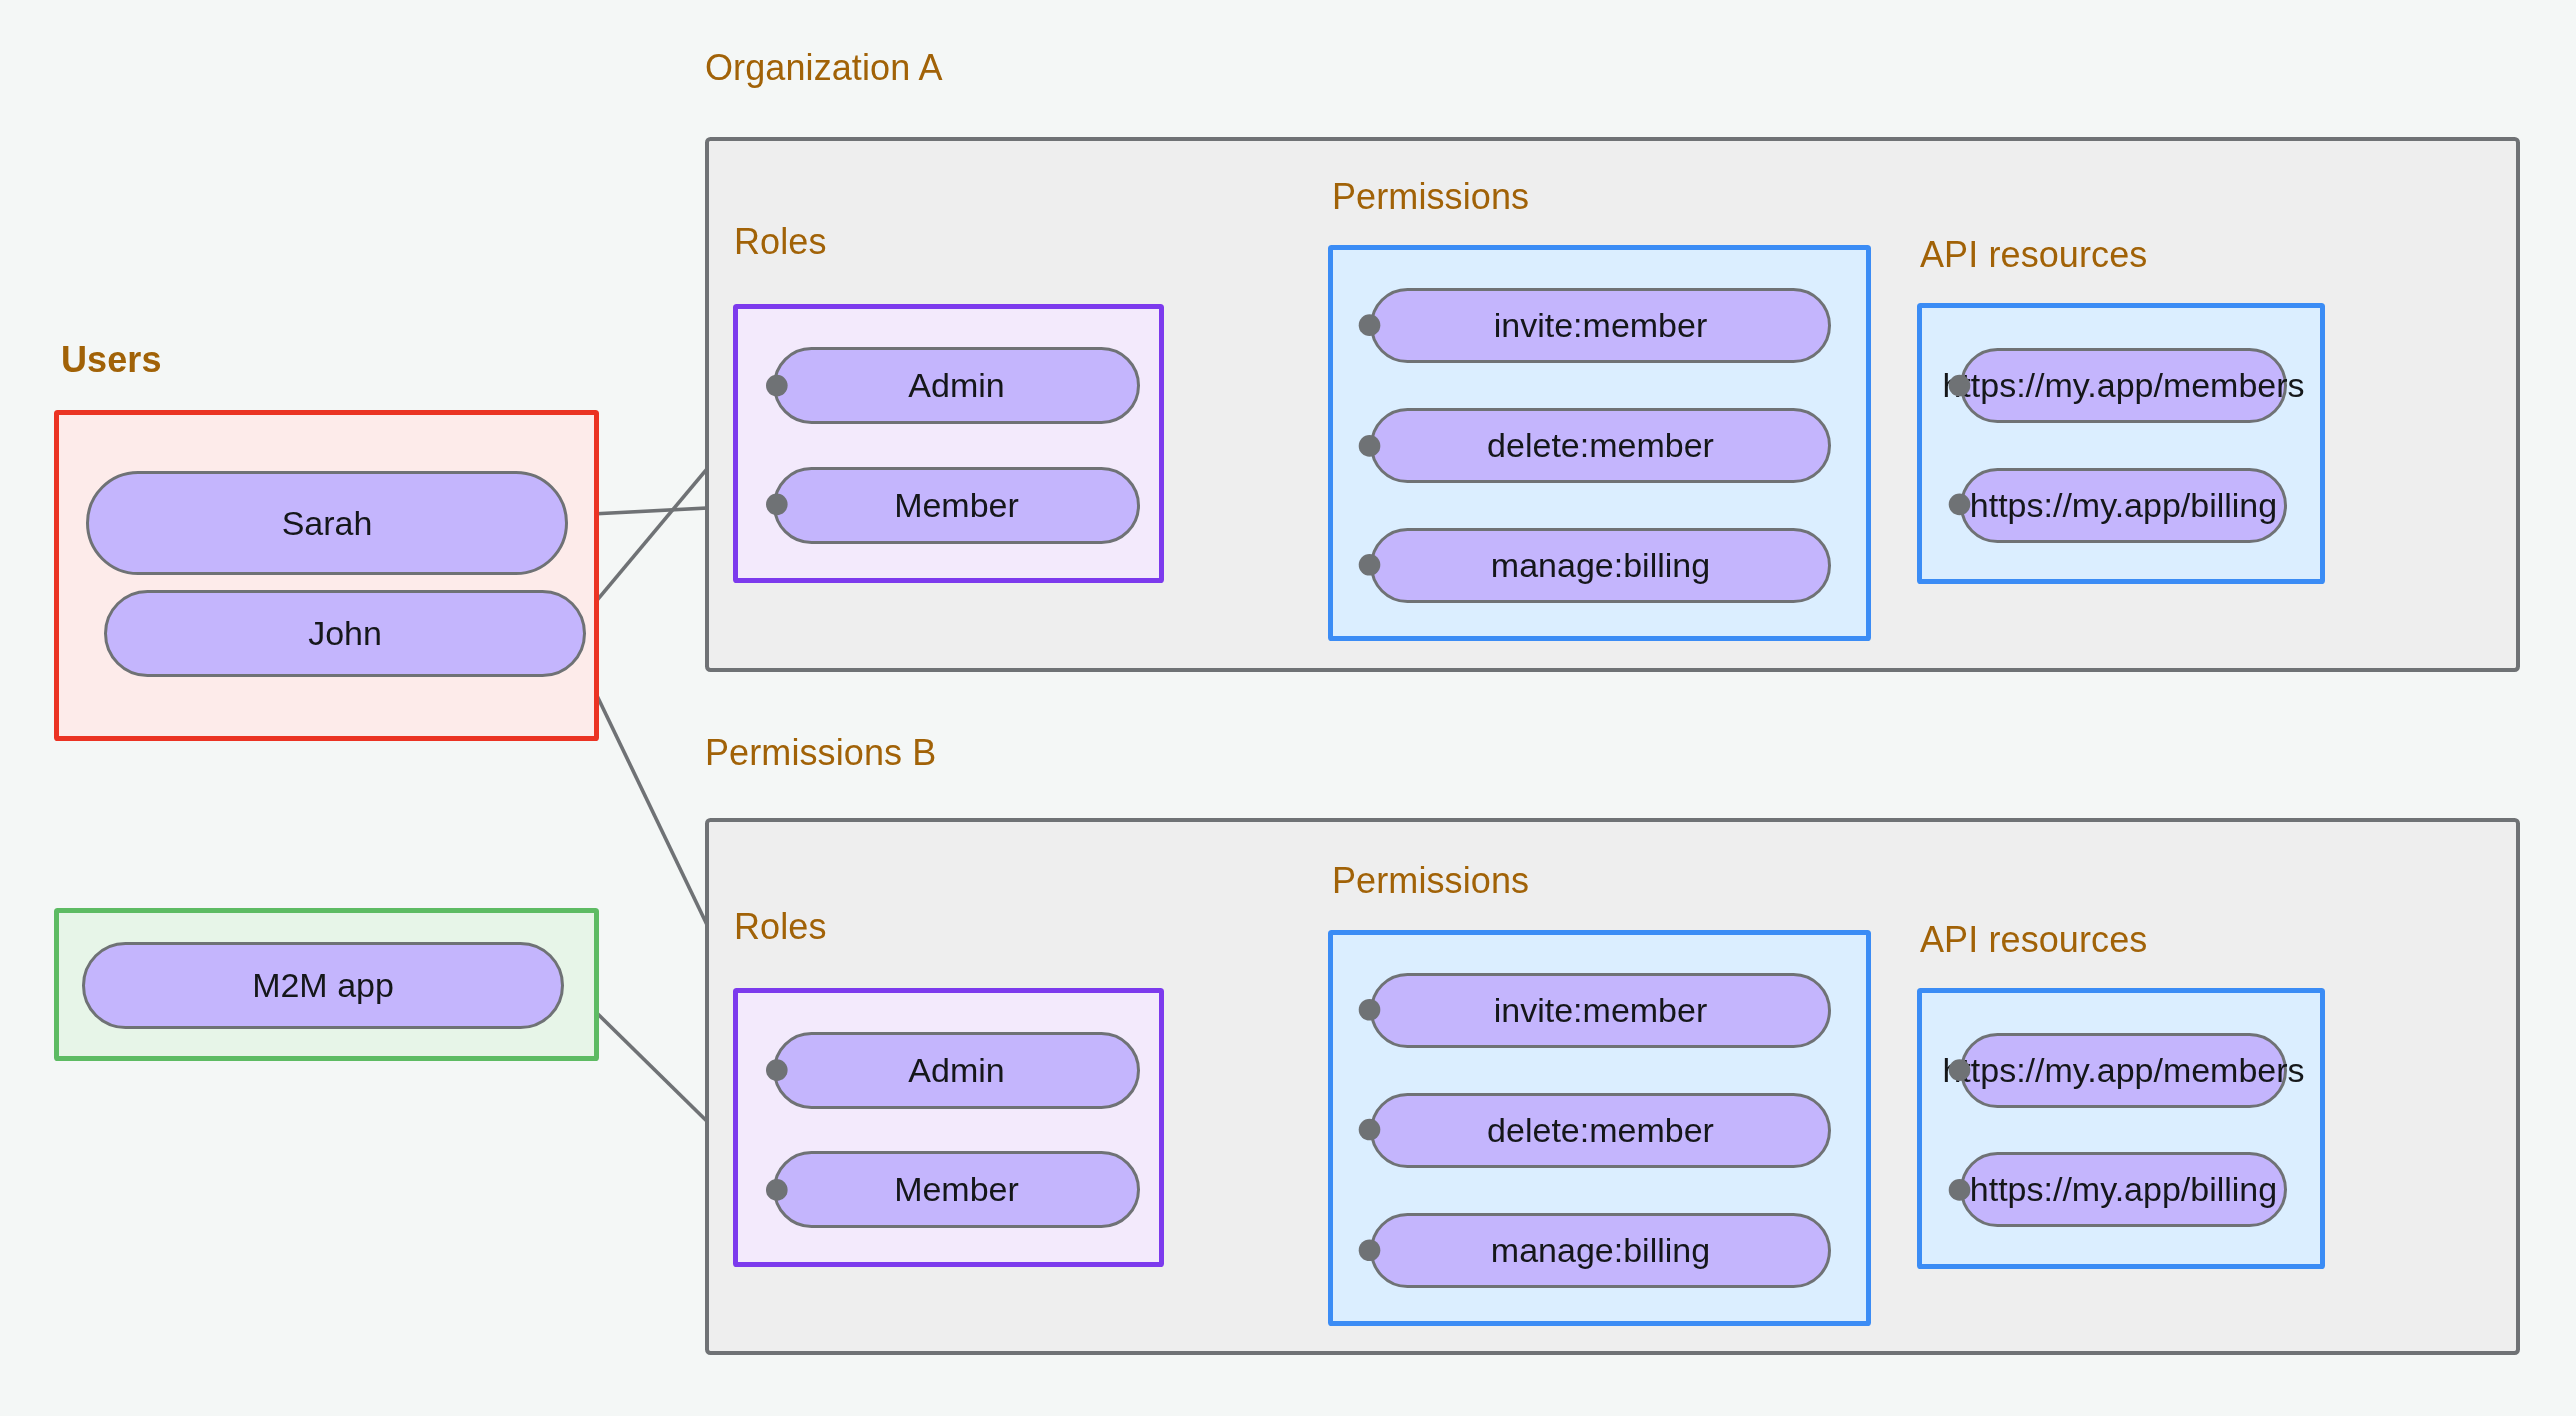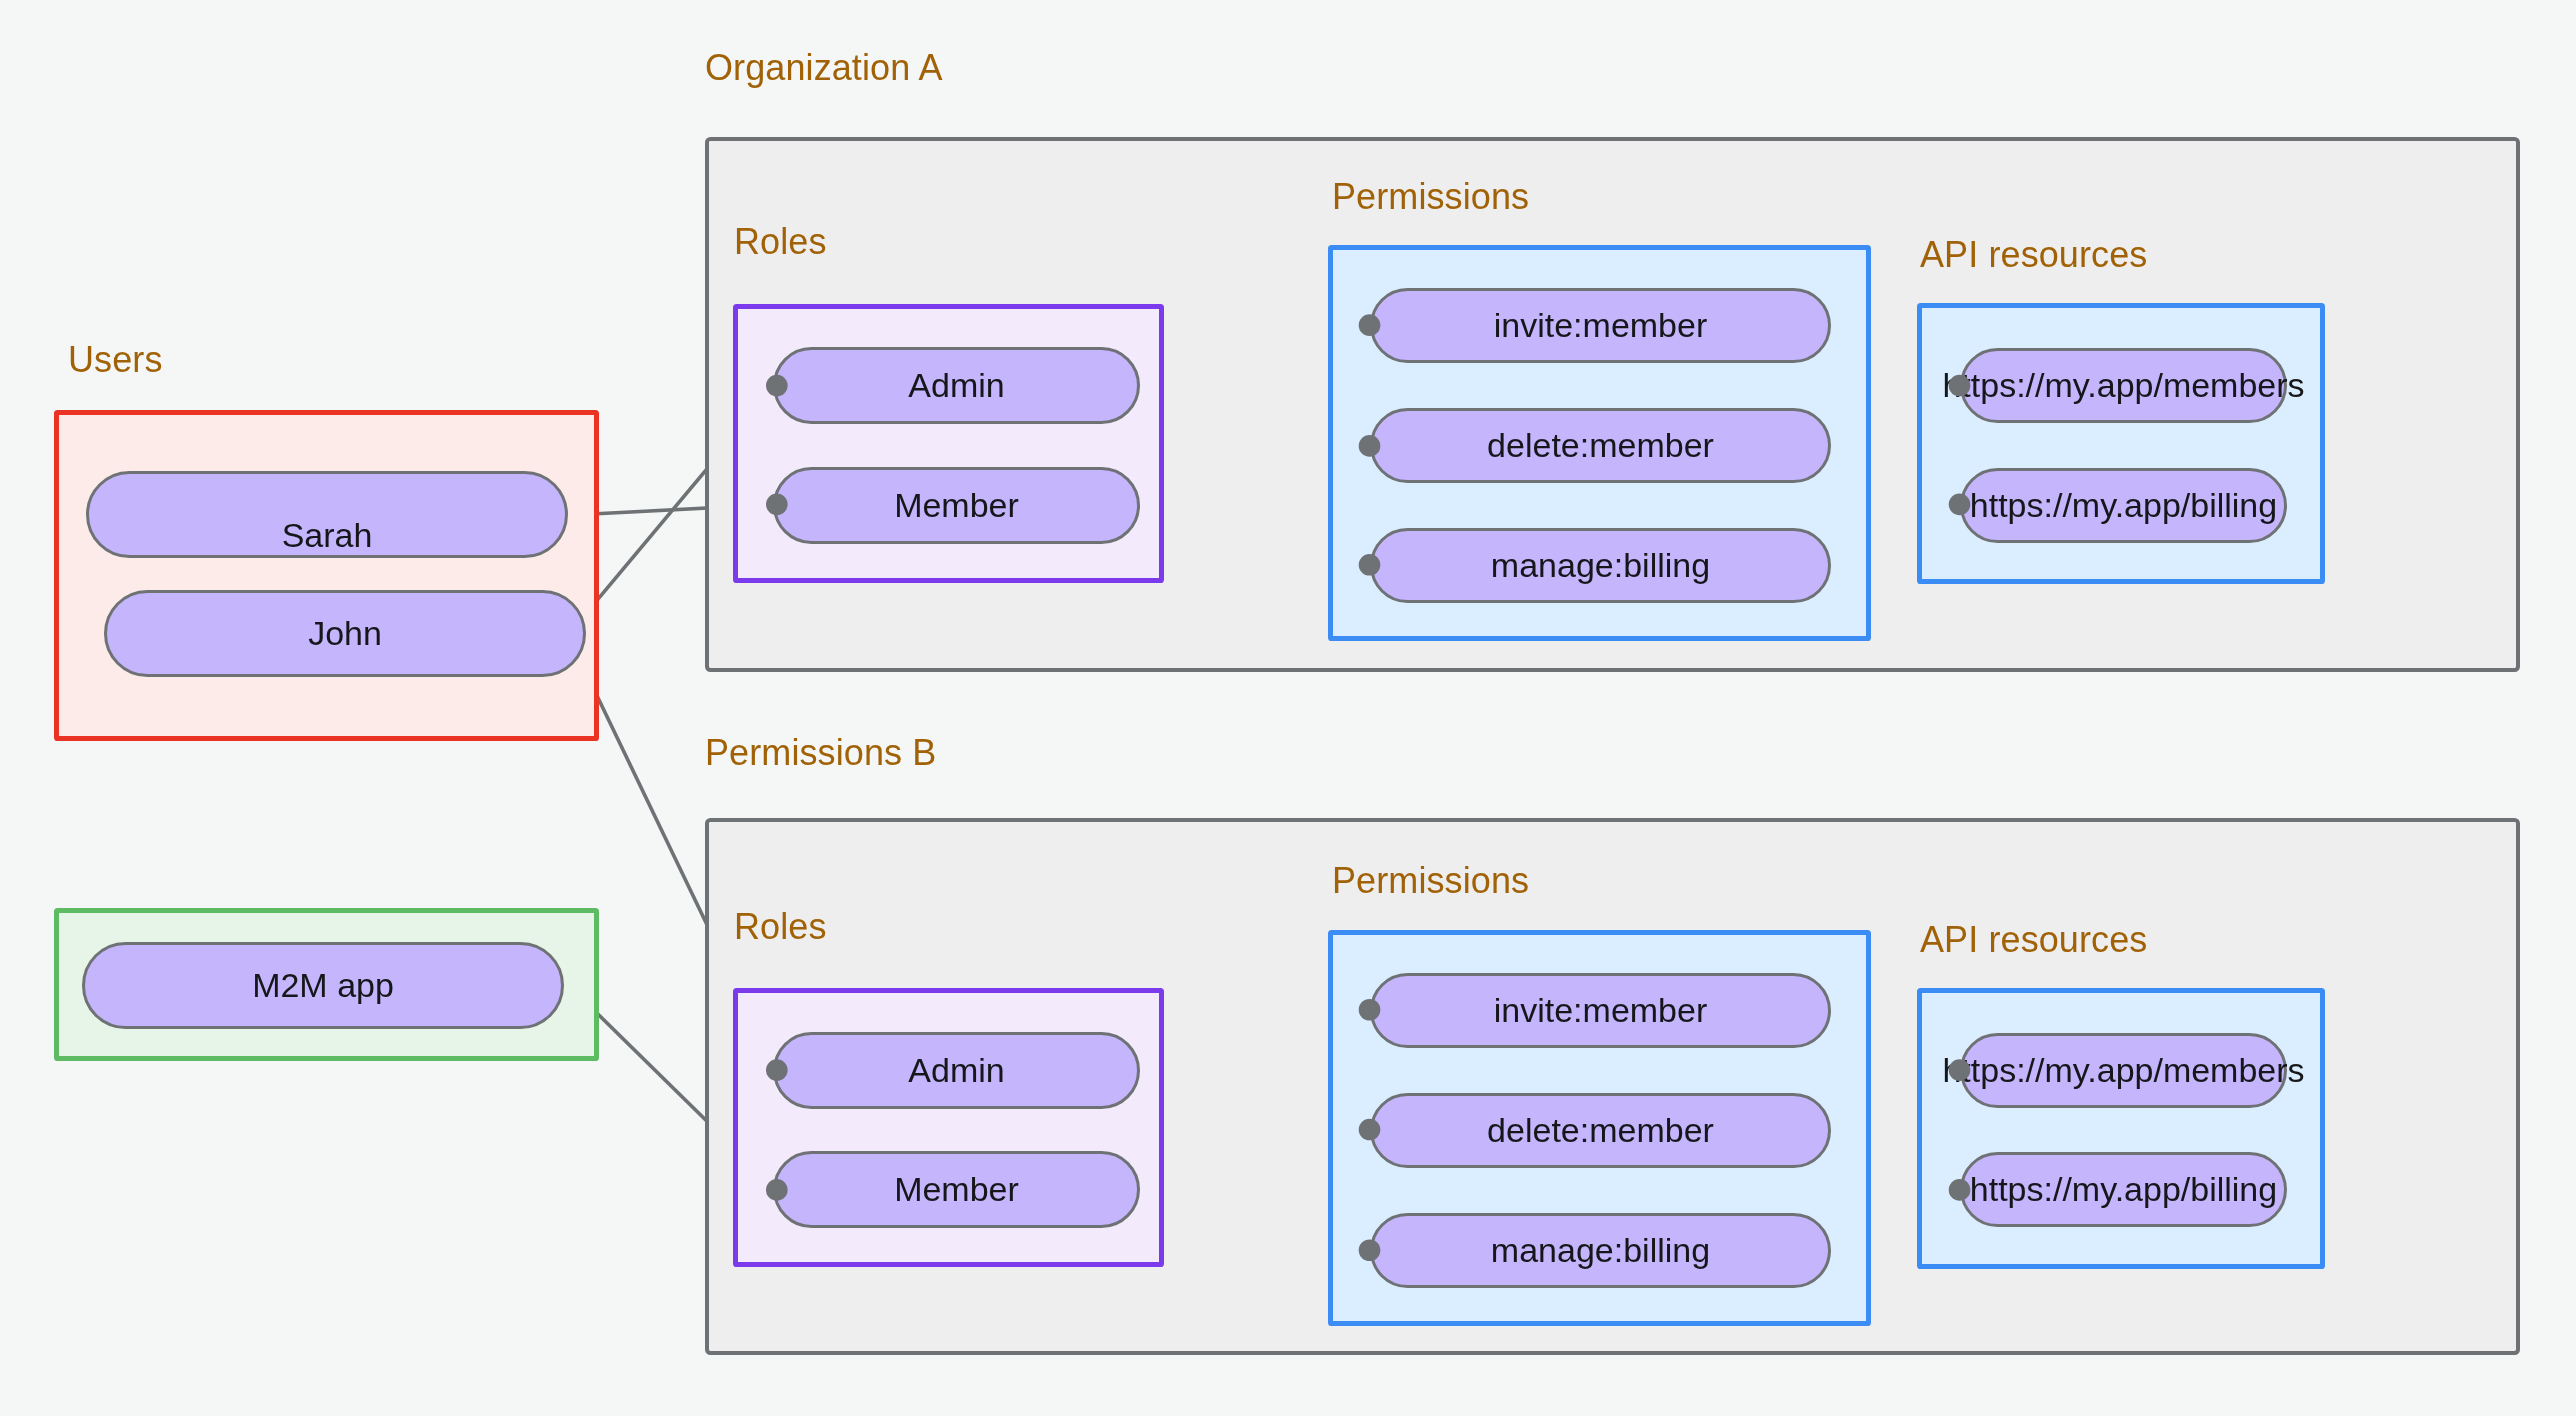--- a/index.html
+++ b/index.html
@@ -185,23 +185,23 @@
     <span>manage:billing</span>
   </div>
 
   <div class="pill" style="left:1960px; top:1033px; width:327px; height:75px;">
     <span>https://my.app/members</span>
   </div>
   <div class="pill" style="left:1960px; top:1152px; width:327px; height:75px;">
     <span>https://my.app/billing</span>
   </div>
 
-  <div class="glabel" style="left:68px; top:339px;">Users</div>
+  <div class="glabel" style="left:61px; top:339px;font-weight:bold;">Users</div>
   <div class="box box-users" style="left:54px; top:410px; width:545px; height:331px;"></div>
-  <div class="pill" style="left:86px; top:471px; width:482px; height:87px;align-items:flex-end;">
+  <div class="pill" style="left:86px; top:471px; width:482px; height:104px;">
     <span>Sarah</span>
   </div>
   <div class="pill" style="left:104px; top:590px; width:482px; height:87px;">
     <span>John</span>
   </div>
 
   <div class="box box-m2m" style="left:54px; top:908px; width:545px; height:153px;"></div>
   <div class="pill" style="left:82px; top:942px; width:482px; height:87px;">
     <span>M2M app</span>
   </div>

